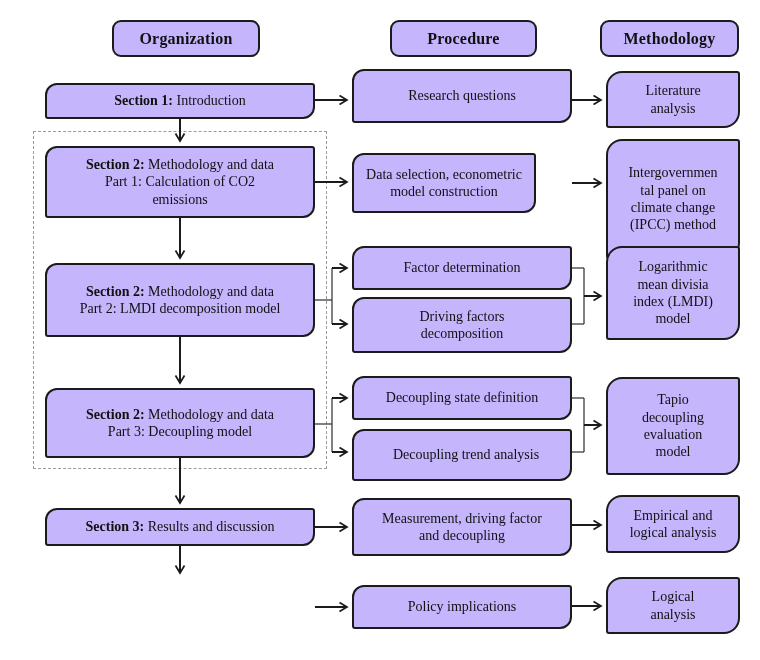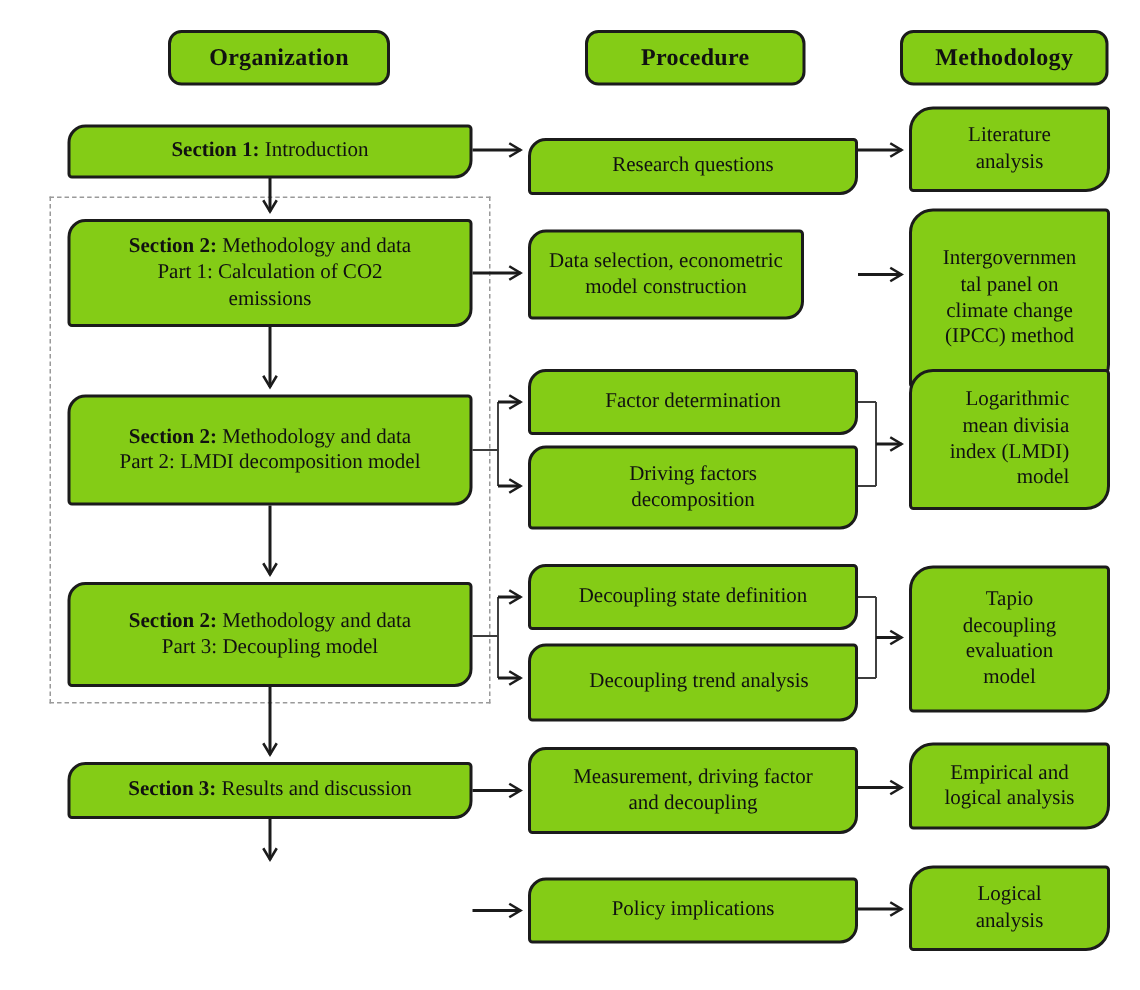--- a/index.html
+++ b/index.html
@@ -16,21 +16,21 @@
     border: 1.5px dashed #9a9a9a;
     z-index: 1;
     background: transparent;
   }
   #connectors { position: absolute; left: 0; top: 0; z-index: 2; }
   .shaft { stroke: #1b1b1b; stroke-width: 2; fill: none; marker-end: url(#ah); }
   .thin  { stroke: #3c3c3c; stroke-width: 1.3; fill: none; }
   .node {
     position: absolute;
     box-sizing: border-box;
-    background: #84cc16;
+    background: #c4b5fd;
     border: 2px solid #1b1b1b;
     border-radius: 12px 3px 12px 3px;
     display: flex; align-items: center; justify-content: center;
     text-align: center;
     white-space: pre-line;
     font-size: 14px; line-height: 1.24;
     padding: 2px 8px;
     z-index: 3;
   }
   .node b { font-weight: bold; }
@@ -119,21 +119,21 @@
 Part 2: LMDI decomposition model</span></div>
   </div>
   <div class="node" style="left:45px; top:388px; width:270px; height:70px;">
     <div><b>Section 2:</b><span> Methodology and data
 Part 3: Decoupling model</span></div>
   </div>
   <div class="node" style="left:45px; top:508px; width:270px; height:38px;text-align:center;">
     <div><b>Section 3:</b><span> Results and discussion</span></div>
   </div>
 
-  <div class="node" style="left:352px; top:92px; width:220px; height:38px;">
+  <div class="node" style="left:352px; top:69px; width:220px; height:54px;">
     <span>Research questions</span>
   </div>
   <div class="node" style="left:352px; top:153px; width:184px; height:60px;">
     <span>Data selection, econometric
 model construction</span>
   </div>
   <div class="node" style="left:352px; top:297px; width:220px; height:56px;">
     <span>Driving factors
 decomposition</span>
   </div>
@@ -157,21 +157,21 @@
   <div class="node meth" style="left:606px; top:71px; width:134px; height:57px;">
     <span>Literature
 analysis</span>
   </div>
   <div class="node meth" style="left:606px; top:139px; width:134px; height:120px;">
     <span>Intergovernmen
 tal panel on
 climate change
 (IPCC) method</span>
   </div>
-  <div class="node meth" style="left:606px; top:246px; width:134px; height:94px;text-align:right;">
+  <div class="node meth" style="left:606px; top:246px; width:134px; height:94px;">
     <span>Logarithmic
 mean divisia
 index (LMDI)
 model</span>
   </div>
   <div class="node meth" style="left:606px; top:377px; width:134px; height:98px;">
     <span>Tapio
 decoupling
 evaluation
 model</span>

